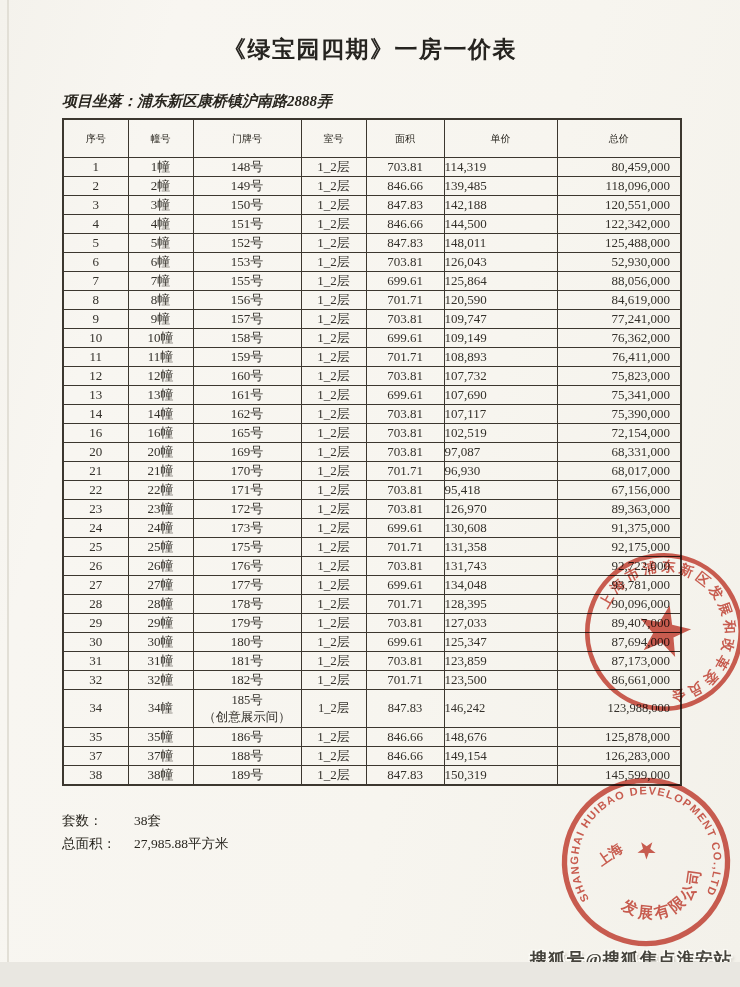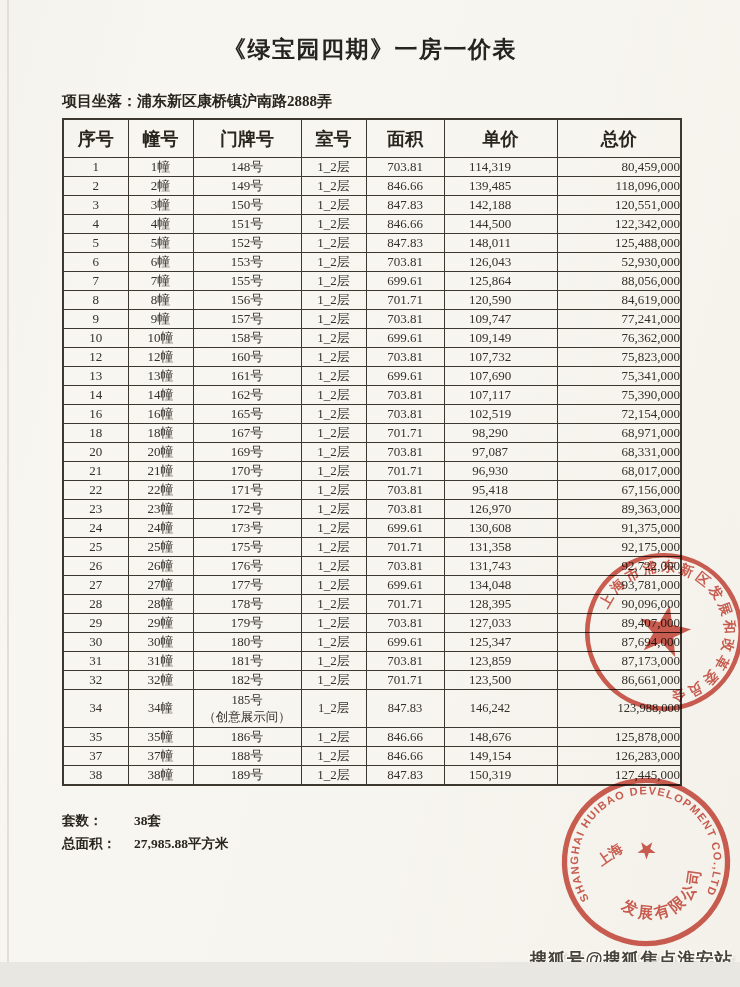--- a/index.html
+++ b/index.html
@@ -4,38 +4,38 @@
 <style>
   html,body { margin:0; padding:0; background:#e9e7e1; }
   .page {
     position:relative; width:740px; height:962px; margin:0 auto;
     background:linear-gradient(105deg,#f4f2ec 0%,#f8f6f1 18%,#f7f5ef 60%,#f3f1ea 100%);
     font-family:"Liberation Serif","DejaVu Serif",serif;
     color:#2f2c26; overflow:hidden;
   }
   .scan-edge { position:absolute; left:7px; top:0; bottom:0; width:2px; background:#e2dfd6; }
   .doc-title { padding-top:34px; text-align:center; font-size:23px; font-weight:bold; letter-spacing:1.5px; color:#262420; }
-  .location-line { margin:27px 12px 7px 62px; font-size:15px; font-weight:bold; color:#29261f; }
+  .location-line { margin:27px 12px 7px 62px; font-size:15px; font-weight:bold; color:#29261f;font-style:italic; }
   table.price-table { border-collapse:collapse; margin-left:62px; width:618px; table-layout:fixed; }
   table.price-table, table.price-table th, table.price-table td { border:1px solid #3c372f; }
   table.price-table { border-width:2px; }
-  th { height:35px; font-size:18px; font-weight:bold; color:#29261f; background:transparent; }
+  th { height:35px; font-size:10px; font-weight:normal; color:#29261f; background:transparent; }
   td { height:18px; font-size:13px; padding:0; text-align:center; color:#33302a; line-height:1.15; }
   tr.tall td { height:37px; font-size:12.5px; line-height:1.35; }
-  td.col-unit { text-align:center; padding-right:21px;margin-top:9px; }
-  td.col-total { text-align:right; }
-  .summary { margin:26px 0 0 62px; font-size:13.5px; font-weight:bold; color:#29261f; }
+  td.col-unit { text-align:left; padding-right:21px;margin-top:9px; }
+  td.col-total { text-align:right; padding-right:10px; }
+  .summary { margin:26px 0 0 62px; font-size:13.5px; font-weight:normal; color:#29261f; }
   .summary-line { display:flex; margin-bottom:5px; }
   .summary-label { width:72px; }
   .stamp { position:absolute; mix-blend-mode:multiply; opacity:.82; filter:blur(.4px); }
   .stamp1 { left:580px; top:548px; width:168px; height:168px; }
   .stamp2 { left:556px; top:772px; width:180px; height:180px; }
   .watermark {
     position:absolute; left:530px; top:947px; white-space:nowrap;
-    font-family:Liberation Sans, sans-serif;
+    font-family:Liberation Serif, serif;
     font-size:17.5px; font-weight:bold; letter-spacing:1px; color:#45433c;
     text-shadow:-1.5px -1.5px 0 #fcfbf6, 1.5px -1.5px 0 #fcfbf6,
                 -1.5px 1.5px 0 #fcfbf6, 1.5px 1.5px 0 #fcfbf6,
                 2.5px 3px 3px rgba(70,64,52,.35);
   }
 </style>
 </head>
 <body>
 
 <div class="page">
@@ -153,20 +153,29 @@
         <tr>
           <td>10</td>
           <td>10幢</td>
           <td>158号</td>
           <td>1_2层</td>
           <td>699.61</td>
           <td class="col-unit">109,149</td>
           <td class="col-total">76,362,000</td>
         </tr>
         <tr>
+          <td>11</td>
+          <td>11幢</td>
+          <td>159号</td>
+          <td>1_2层</td>
+          <td>701.71</td>
+          <td class="col-unit">108,893</td>
+          <td class="col-total">76,411,000</td>
+        </tr>
+        <tr>
           <td>12</td>
           <td>12幢</td>
           <td>160号</td>
           <td>1_2层</td>
           <td>703.81</td>
           <td class="col-unit">107,732</td>
           <td class="col-total">75,823,000</td>
         </tr>
         <tr>
           <td>13</td>
@@ -187,29 +196,20 @@
           <td class="col-total">75,390,000</td>
         </tr>
         <tr>
           <td>16</td>
           <td>16幢</td>
           <td>165号</td>
           <td>1_2层</td>
           <td>703.81</td>
           <td class="col-unit">102,519</td>
           <td class="col-total">72,154,000</td>
-        </tr>
-        <tr>
-          <td>18</td>
-          <td>18幢</td>
-          <td>167号</td>
-          <td>1_2层</td>
-          <td>701.71</td>
-          <td class="col-unit">98,290</td>
-          <td class="col-total">68,971,000</td>
         </tr>
         <tr>
           <td>20</td>
           <td>20幢</td>
           <td>169号</td>
           <td>1_2层</td>
           <td>703.81</td>
           <td class="col-unit">97,087</td>
           <td class="col-total">68,331,000</td>
         </tr>
@@ -348,21 +348,21 @@
           <td class="col-unit">149,154</td>
           <td class="col-total">126,283,000</td>
         </tr>
         <tr>
           <td>38</td>
           <td>38幢</td>
           <td>189号</td>
           <td>1_2层</td>
           <td>847.83</td>
           <td class="col-unit">150,319</td>
-          <td class="col-total">127,445,000</td>
+          <td class="col-total">145,599,000</td>
         </tr>
       </tbody>
   </table>
 
   <div class="summary">
     <div class="summary-line">
       <span class="summary-label">套数：</span>
       <span>38套</span>
     </div>
     <div class="summary-line">

